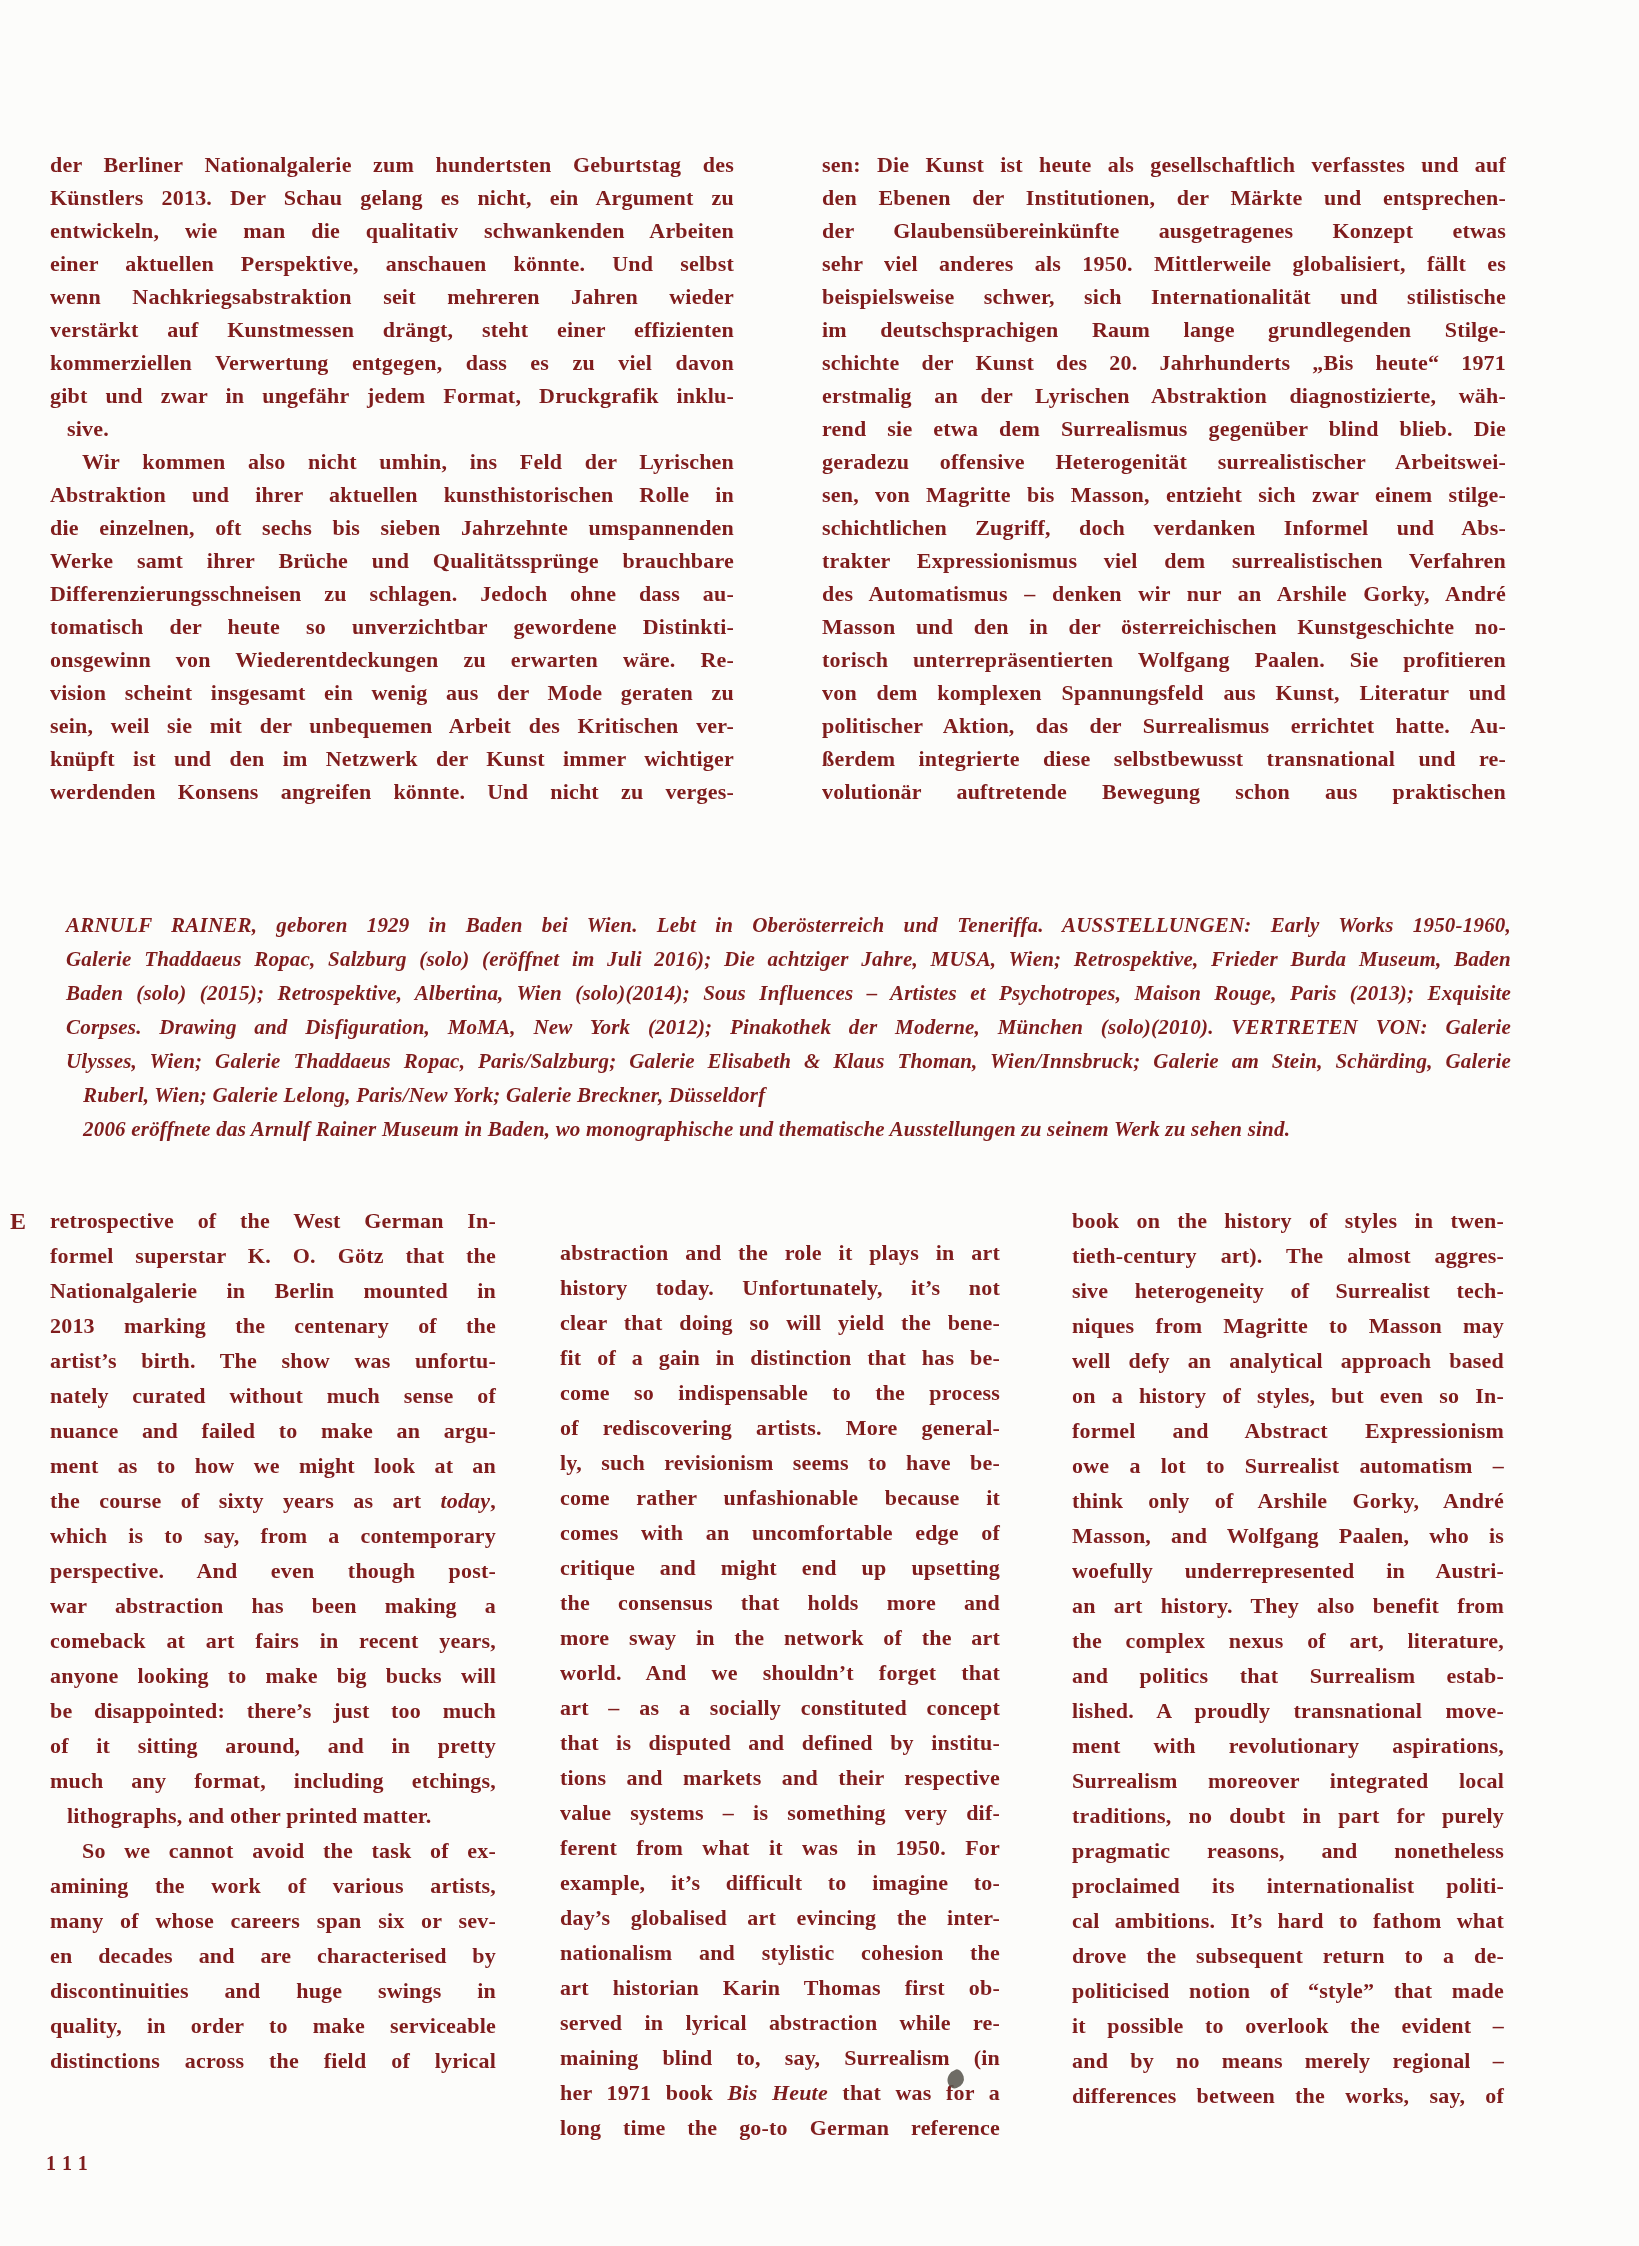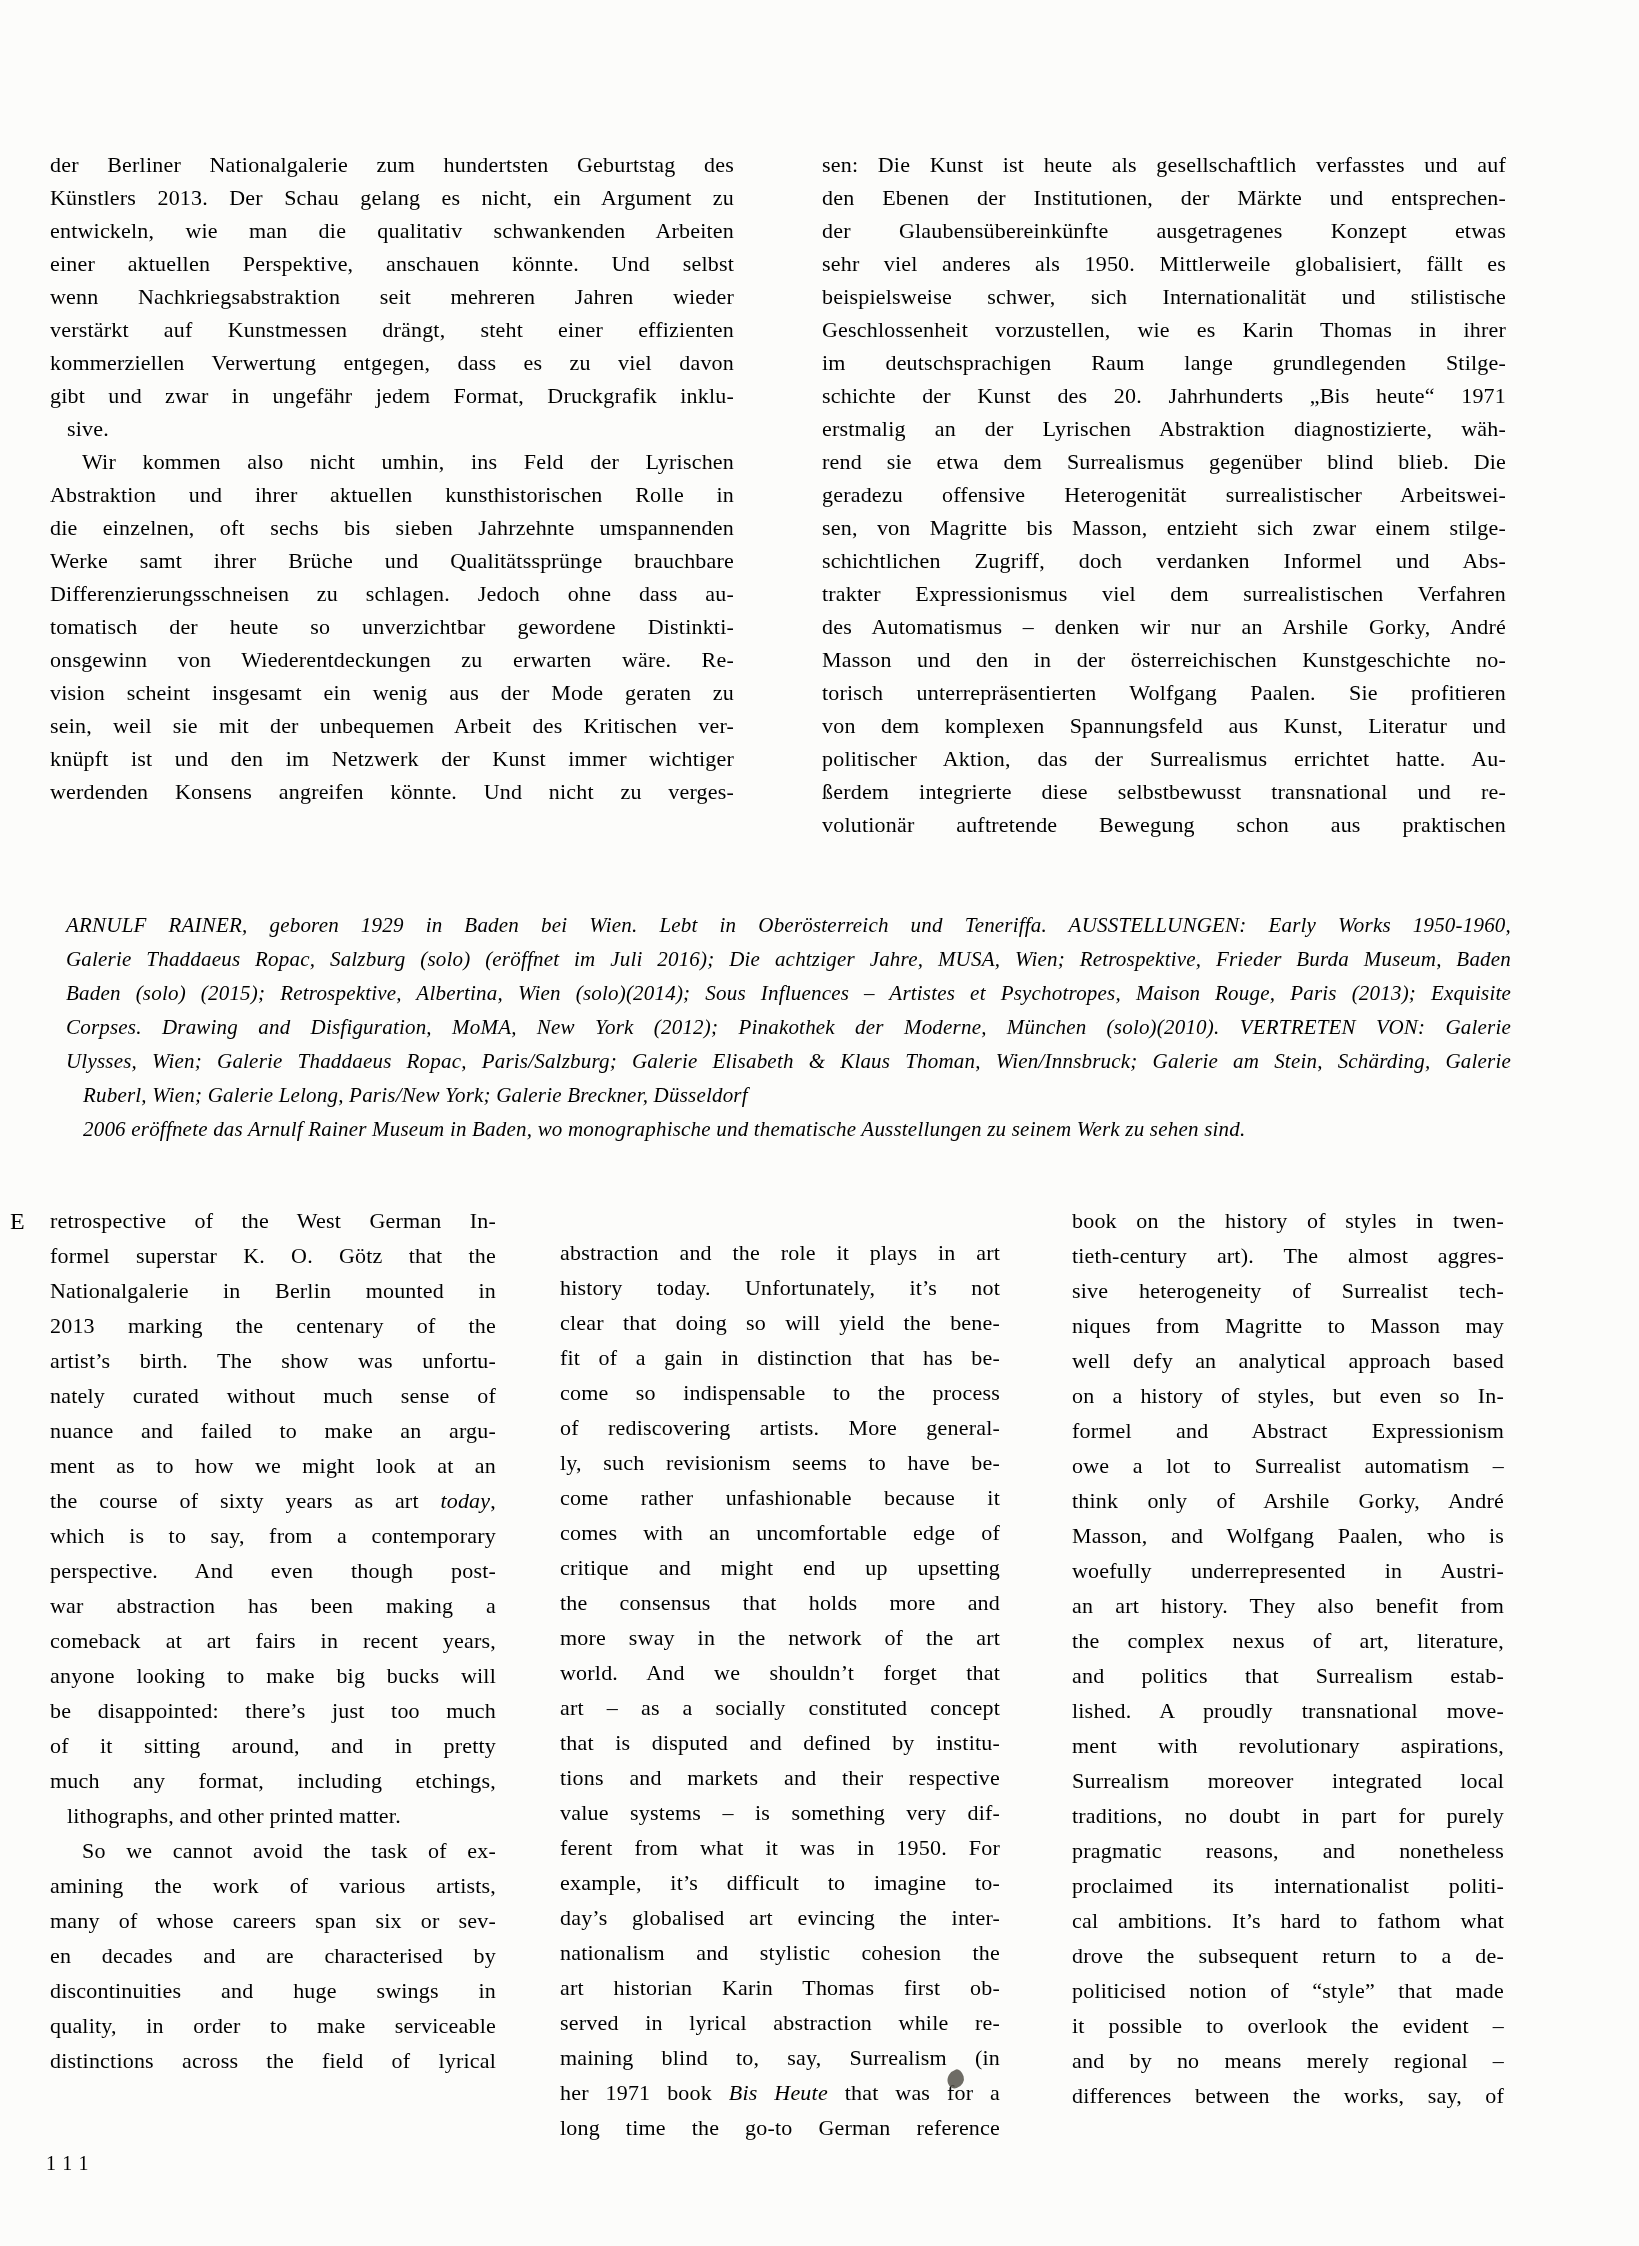--- a/index.html
+++ b/index.html
@@ -3,22 +3,23 @@
 <meta charset="utf-8">
 <style>
   html,body { margin:0; padding:0; background:#e8e8e6; }
   .page {
     position: relative;
     width: 1639px;
     height: 2246px;
     margin: 0 auto;
     background: #fcfcfa;
     font-family: "Liberation Serif", "DejaVu Serif", serif;
-    color: #000000;
+    color: #7f1d1d;
     overflow: hidden;
+    font-weight: bold;
   }
   
   .line {
     text-align: justify;
     text-align-last: justify;
     white-space: normal;
   }
   .line.end { text-align-last: left; margin-left: 17px; }
   .line.indent { padding-left: 32px; }
   .line i { font-style: italic; }
@@ -113,21 +114,20 @@
       <div class="line">knüpft ist und den im Netzwerk der Kunst immer wichtiger</div>
       <div class="line">werdenden Konsens angreifen könnte. Und nicht zu verges-</div>
     </div>
 
   <div class="g-col g-col2">
       <div class="line">sen: Die Kunst ist heute als gesellschaftlich verfasstes und auf</div>
       <div class="line">den Ebenen der Institutionen, der Märkte und entsprechen-</div>
       <div class="line">der Glaubensübereinkünfte ausgetragenes Konzept etwas</div>
       <div class="line">sehr viel anderes als 1950. Mittlerweile globalisiert, fällt es</div>
       <div class="line">beispielsweise schwer, sich Internationalität und stilistische</div>
-      <div class="line">Geschlossenheit vorzustellen, wie es Karin Thomas in ihrer</div>
       <div class="line">im deutschsprachigen Raum lange grundlegenden Stilge-</div>
       <div class="line">schichte der Kunst des 20. Jahrhunderts „Bis heute“ 1971</div>
       <div class="line">erstmalig an der Lyrischen Abstraktion diagnostizierte, wäh-</div>
       <div class="line">rend sie etwa dem Surrealismus gegenüber blind blieb. Die</div>
       <div class="line">geradezu offensive Heterogenität surrealistischer Arbeitswei-</div>
       <div class="line">sen, von Magritte bis Masson, entzieht sich zwar einem stilge-</div>
       <div class="line">schichtlichen Zugriff, doch verdanken Informel und Abs-</div>
       <div class="line">trakter Expressionismus viel dem surrealistischen Verfahren</div>
       <div class="line">des Automatismus – denken wir nur an Arshile Gorky, André</div>
       <div class="line">Masson und den in der österreichischen Kunstgeschichte no-</div>

